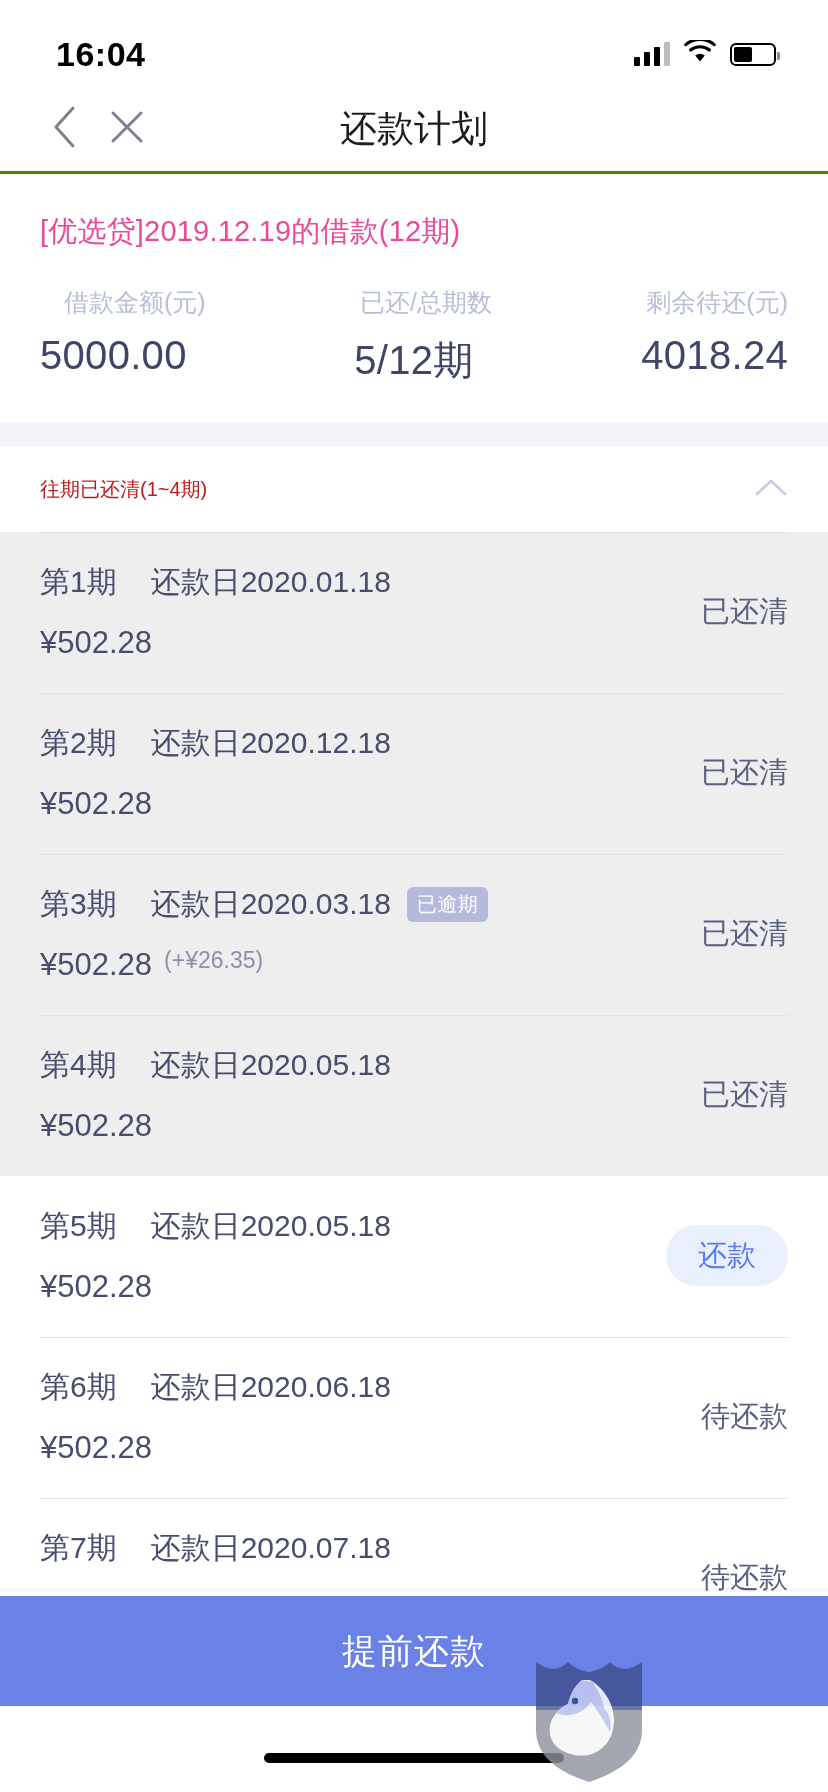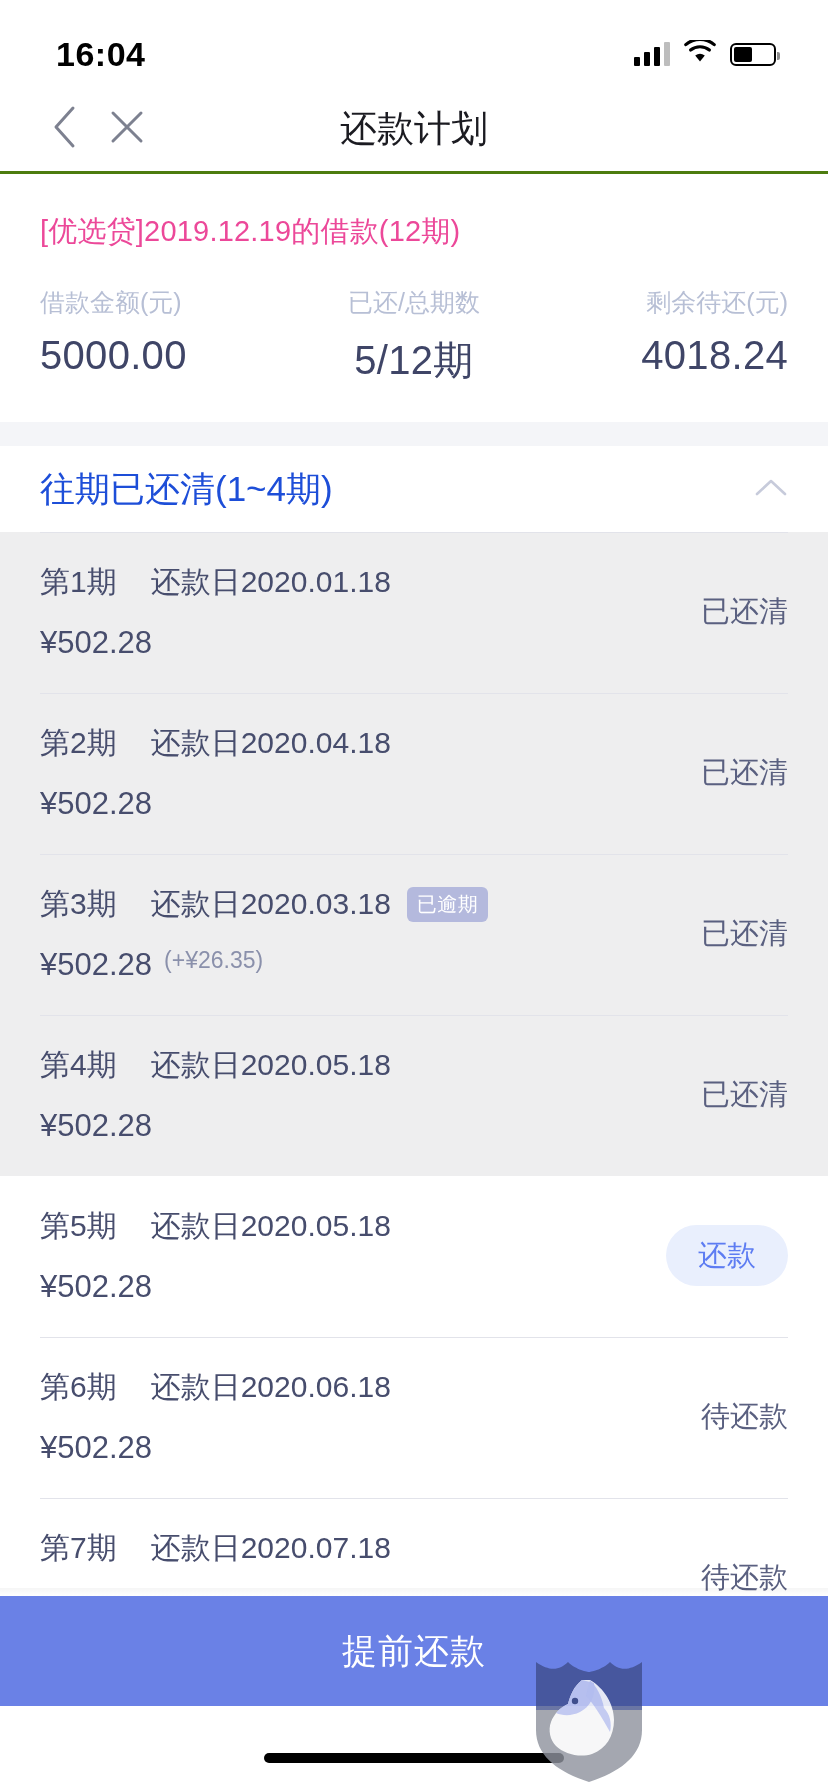--- a/index.html
+++ b/index.html
@@ -99,39 +99,40 @@
     letter-spacing: .2px;
   }
   .stats { display: flex; }
   .stat { flex: 1; }
   .stat.c { text-align: center; }
   .stat.r { text-align: right; }
   .stat-label {
     font-size: 25px;
     color: #b7bfd5;
     margin-bottom: 14px;
+    margin-left: 24px;
   }
   .stat-value {
     font-size: 40px;
     color: #3f4567;
     letter-spacing: .3px;
   }
 
   .band { height: 24px; background: #f4f5f8; }
 
   
   .section-head {
     height: 86px;
     display: flex;
     align-items: center;
     justify-content: space-between;
     padding: 0 40px;
     background: #fff;
   }
-  .section-head-title { font-size: 35px; color: #1d4ed8; }
+  .section-head-title { font-size: 20px; color: #b91c1c; }
   .chev-up { color: #c7cbdb; }
 
   
   .group-paid { background: #eeeeef; }
   .group-due  { background: #ffffff; }
 
   .row {
     position: relative;
     padding: 30px 40px 32px 40px;
     min-height: 136px;
@@ -363,21 +364,21 @@
         </div>
         <div class="row-right">已还清</div>
       </div>
     </div>
 
     <div class="row">
       <div class="row-inner">
         <div class="row-left">
           <div class="row-line1">
             <span class="term">第2期</span>
-            <span>还款日2020.04.18</span>
+            <span>还款日2020.12.18</span>
           </div>
           <div class="row-line2">
             <span>¥502.28</span>
           </div>
         </div>
         <div class="row-right">已还清</div>
       </div>
     </div>
 
     <div class="row">

